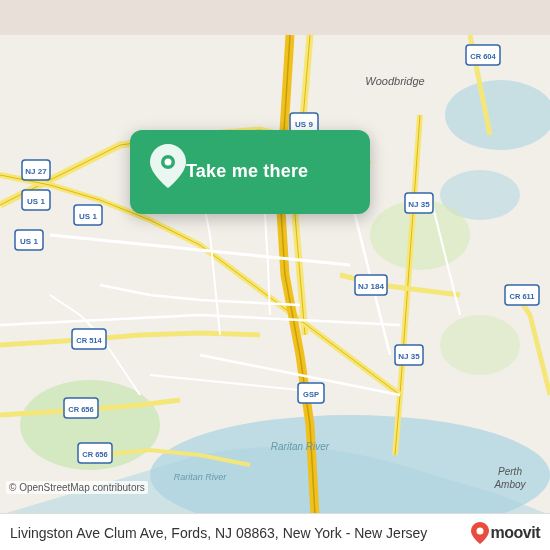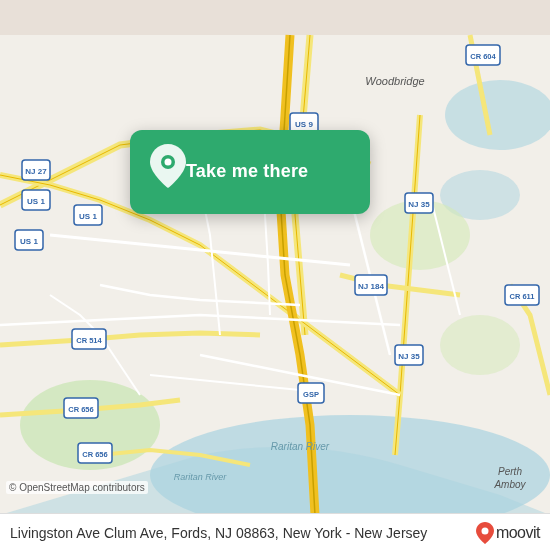--- a/index.html
+++ b/index.html
@@ -86,21 +86,21 @@
       flex-shrink: 0;
     }
 
     #moovit-pin-icon {
       width: 18px;
       height: 22px;
     }
 
     #moovit-text {
       font-size: 16px;
-      font-weight: 400;
+      font-weight: 700;
       color: #333;
       letter-spacing: -0.5px;
     }
 
     
     #osm-credit {
       position: absolute;
       bottom: 56px;
       left: 6px;
       font-size: 10px;

